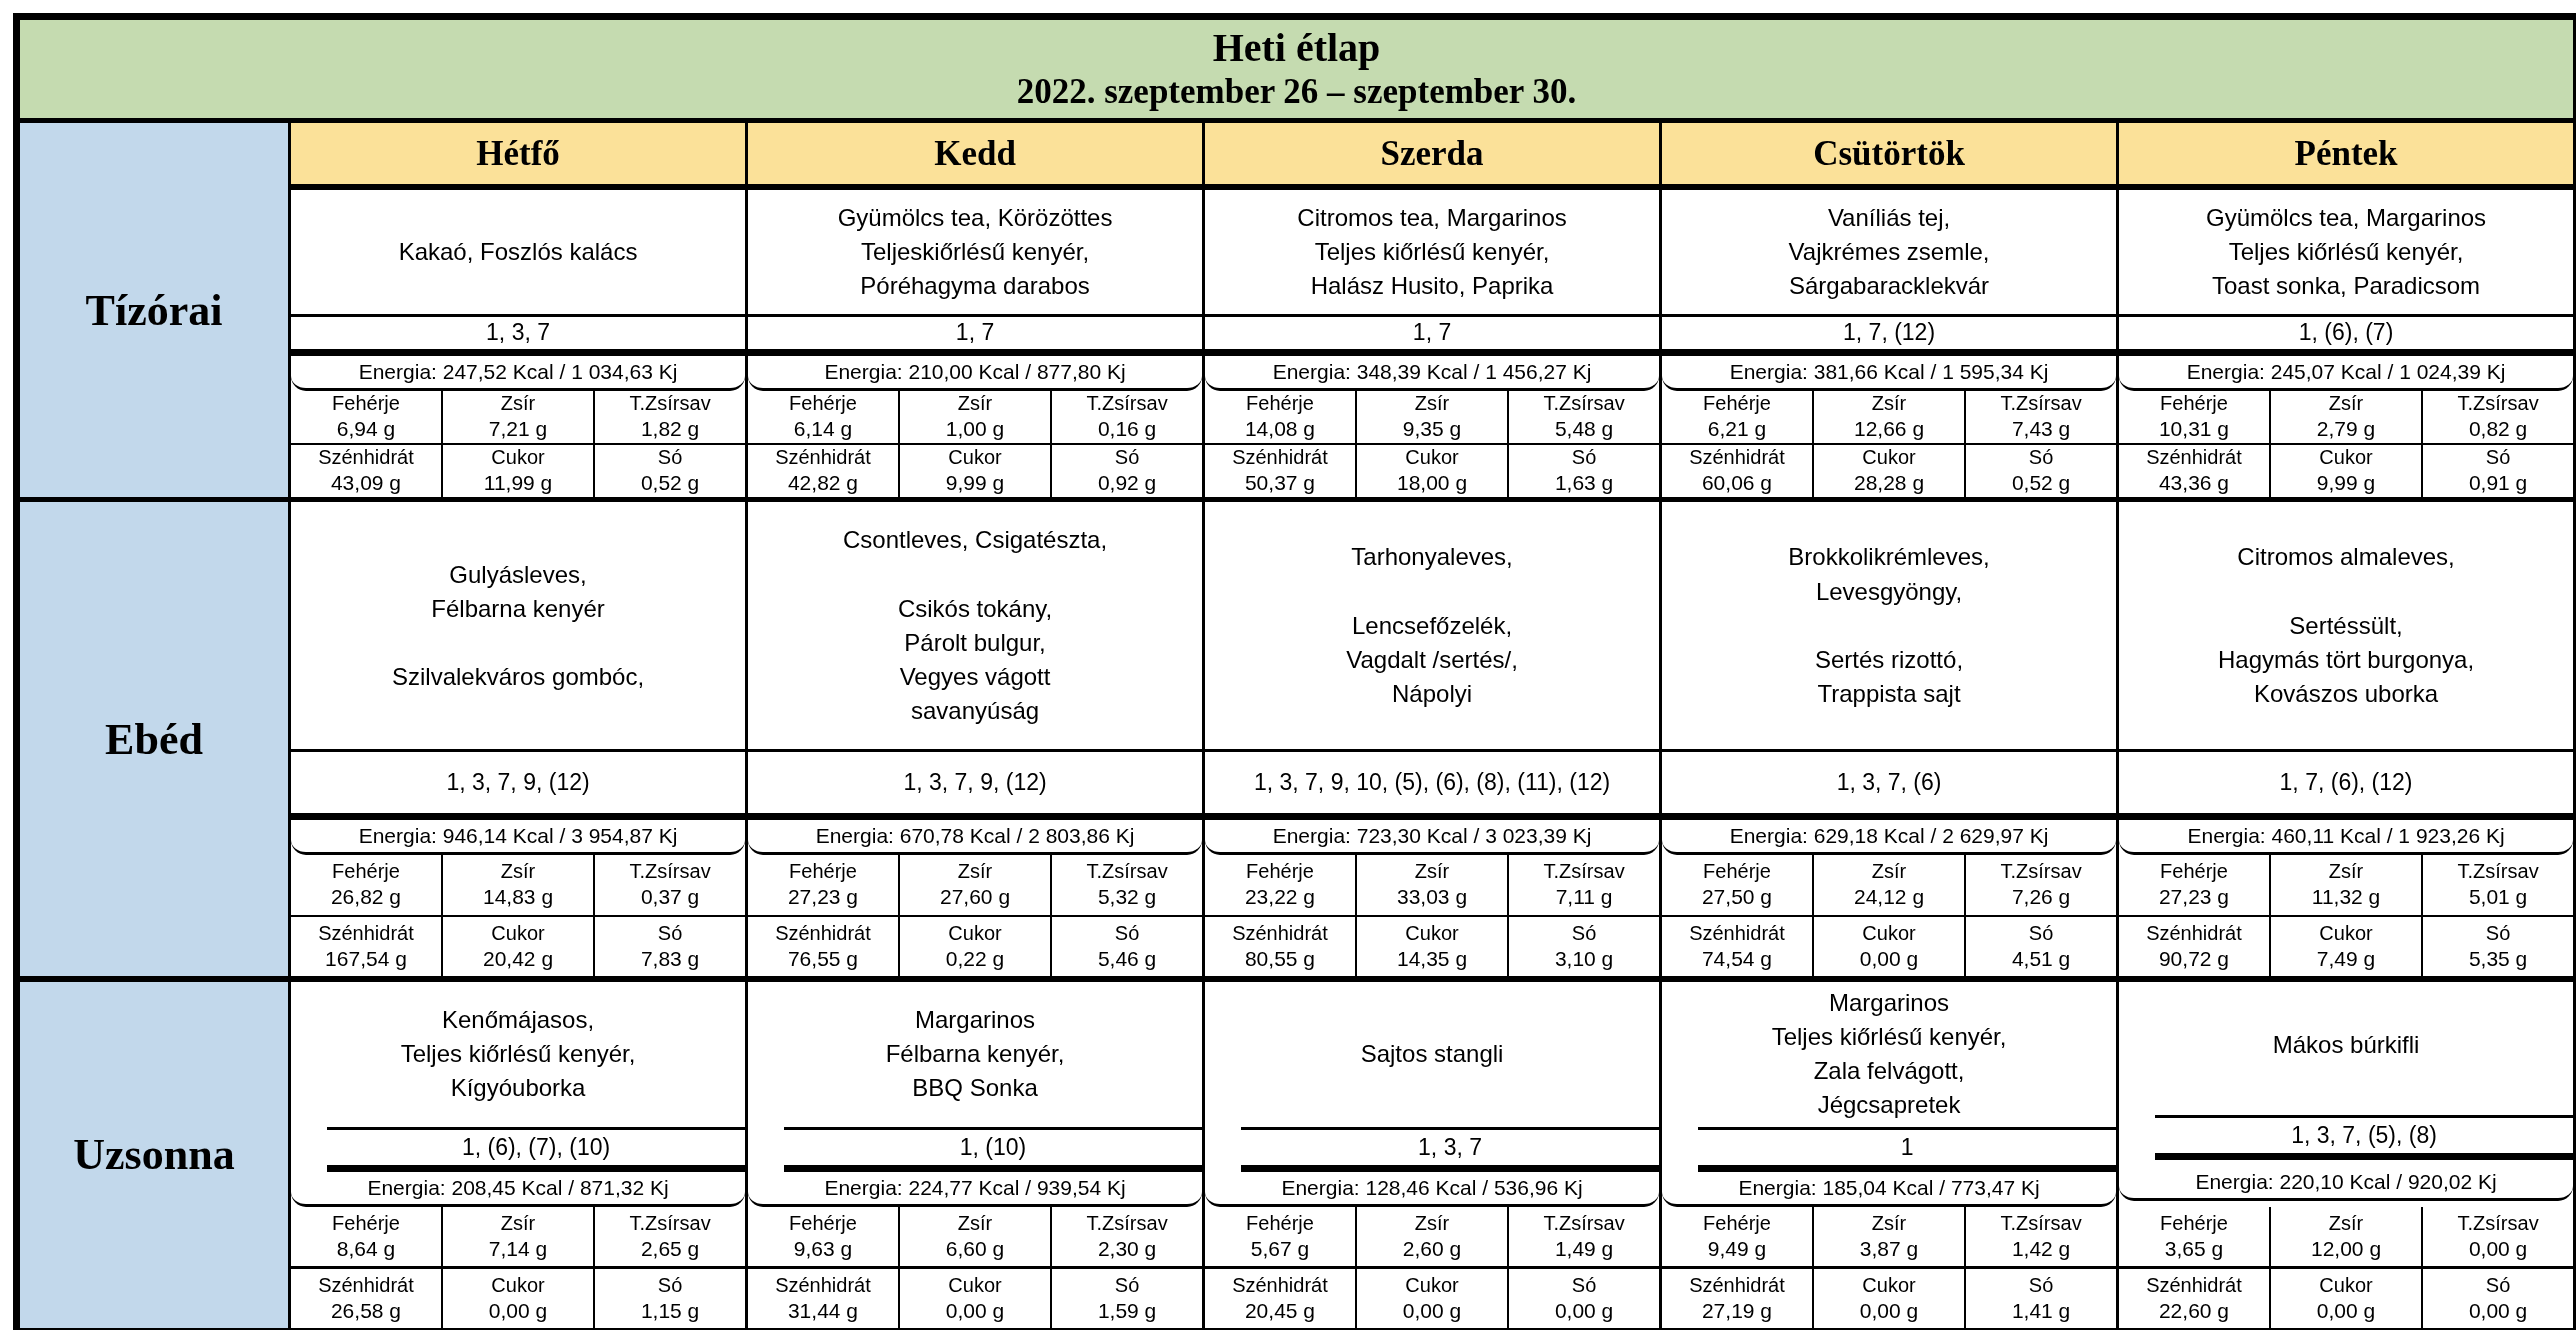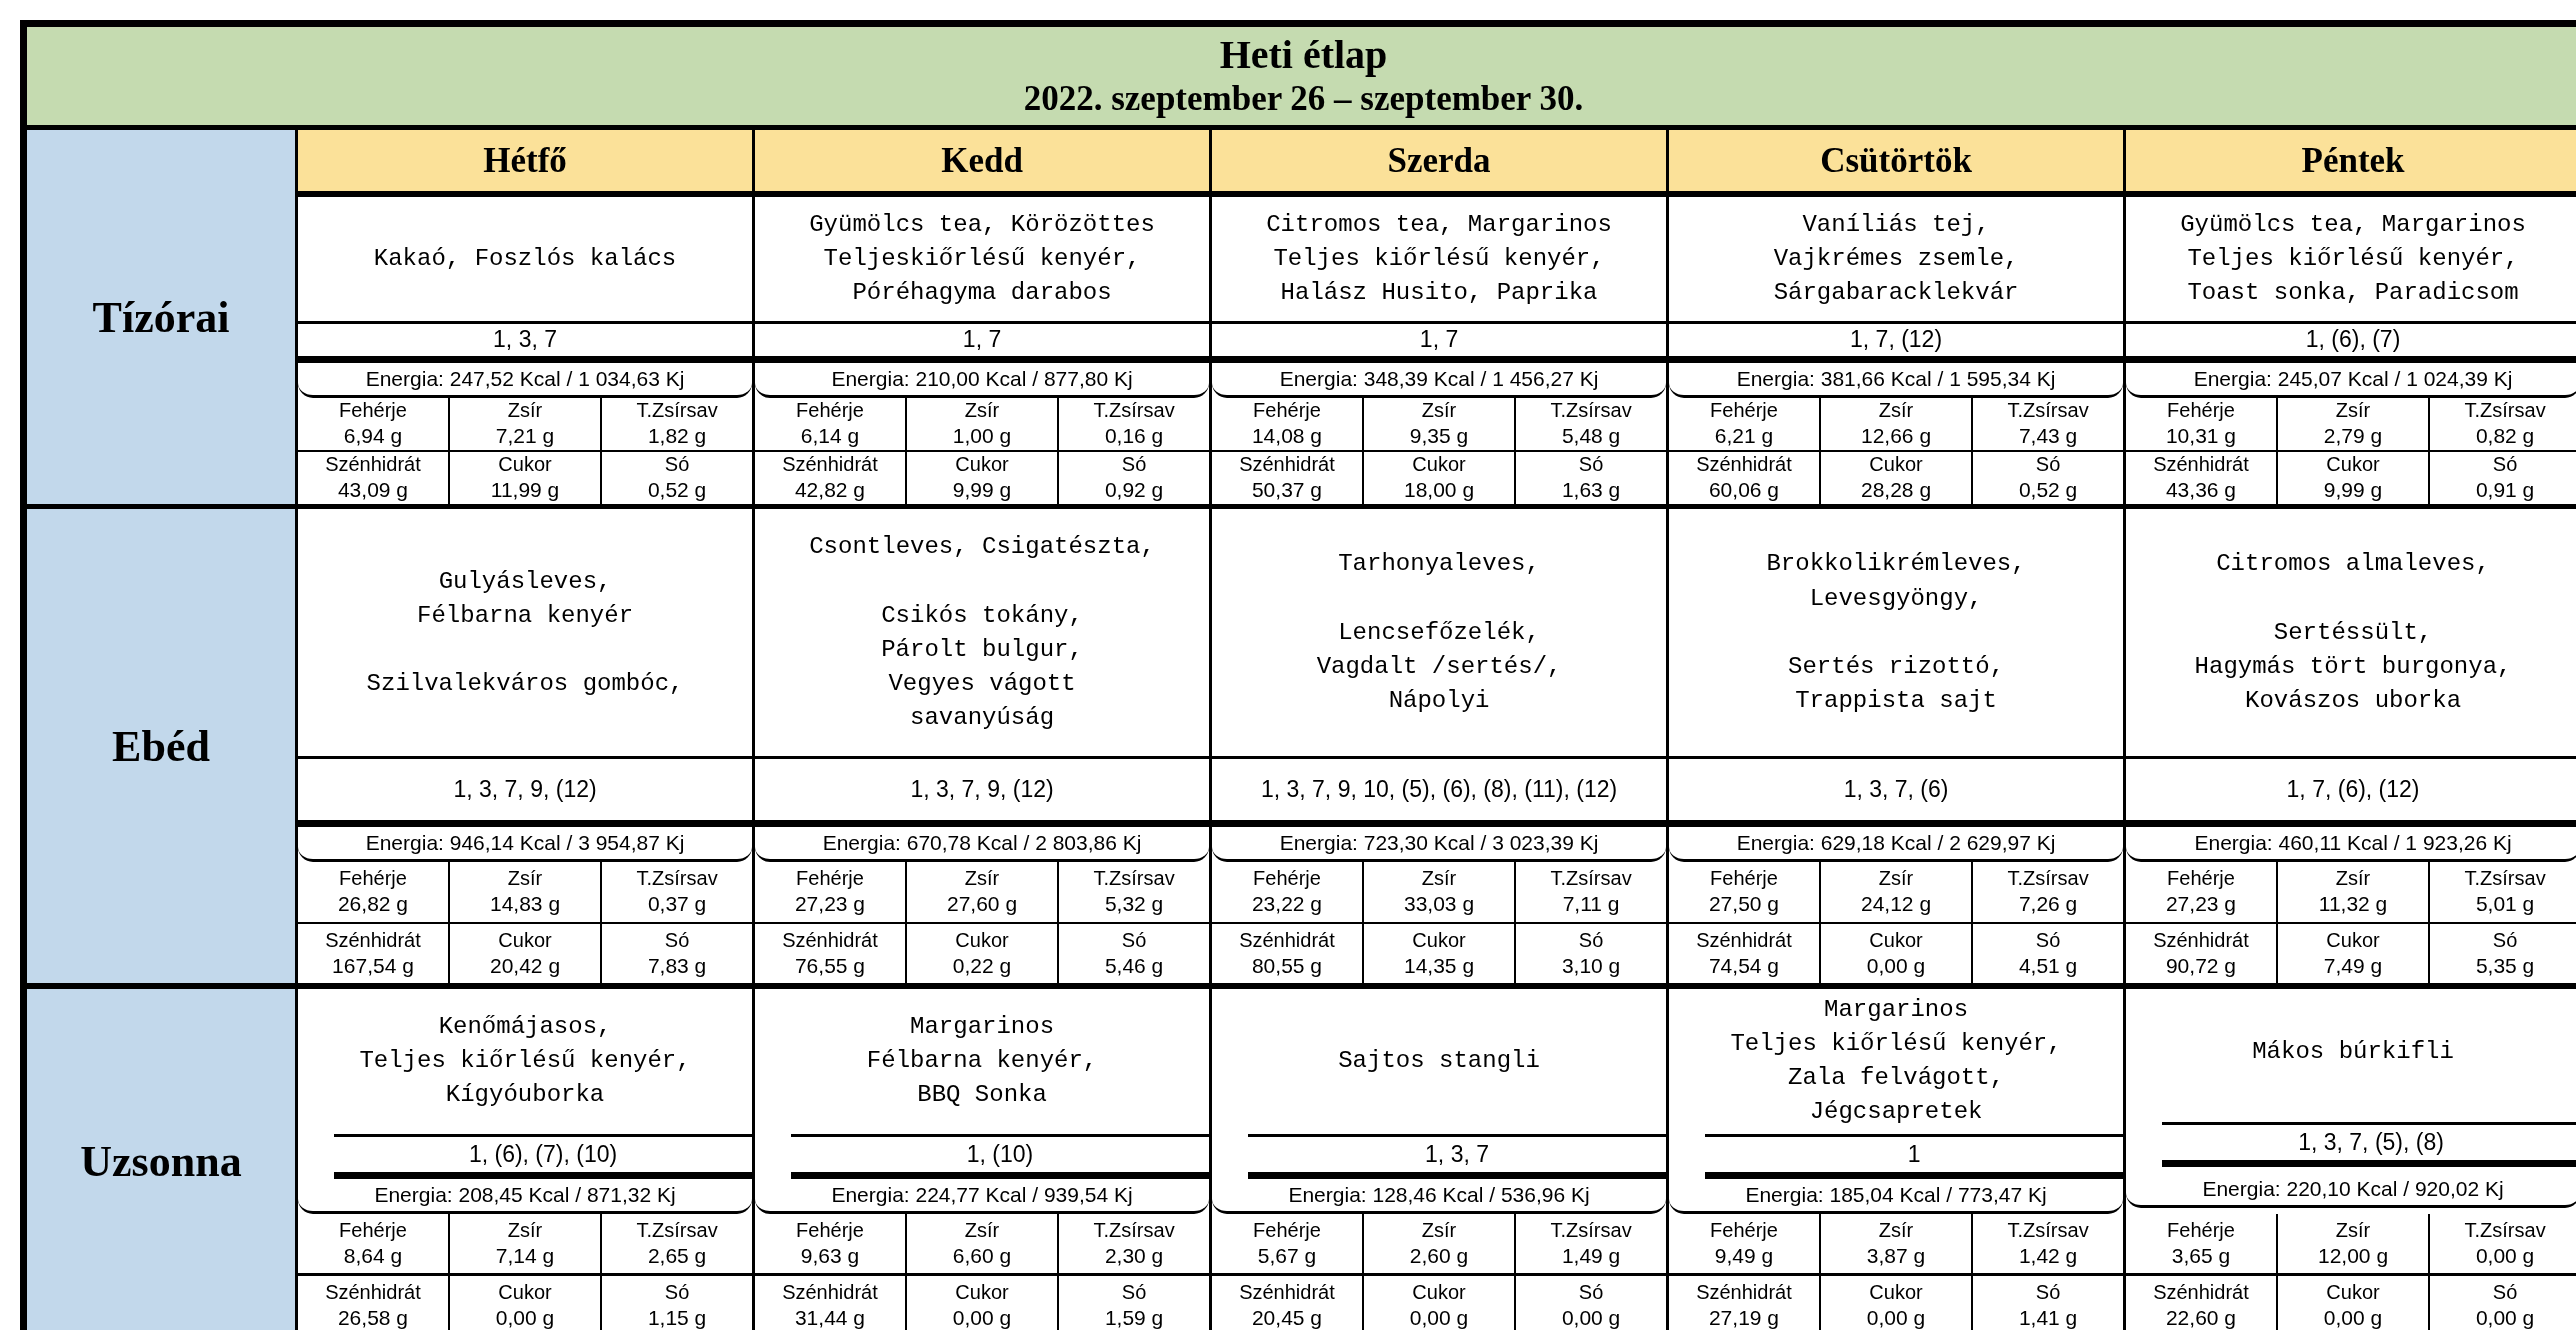--- a/index.html
+++ b/index.html
@@ -1,38 +1,38 @@
 <!DOCTYPE html>
 <html style="--title-bg: #C5DBB0; --day-bg: #FBE199; --meal-bg: #C2D8EB;font-size:12.3px"><head>
 <meta charset="utf-8">
 <style>
   html,body{margin:0;padding:0;background:#fff;}
   body{width:2576px;height:1331px;overflow:hidden;
        font-family:"Liberation Sans","DejaVu Sans",sans-serif;color:#000;}
-  .page{width:2576px;height:963px;box-sizing:border-box;padding:20px;background:#fff;}
+  .page{width:2576px;height:963px;box-sizing:border-box;padding:13px;background:#fff;}
   .tbl{box-sizing:border-box;width:2567px;height:1322px;border:7px solid #000;background:#000;
        display:grid;grid-template-columns:268px repeat(5,1fr);
        grid-template-rows:98px 61px 307px 474px 1fr;
        column-gap:3.1px;row-gap:5.4px;}
   .title-cell{grid-area:1/1/2/7;background:var(--title-bg,#C5DBB0);
        display:flex;flex-direction:column;align-items:center;justify-content:center;
        font-family:"Liberation Serif","DejaVu Serif",serif;}
   .title-line1{font-size:40px;font-weight:bold;line-height:1.15;}
   .title-line2{font-size:35px;font-weight:bold;line-height:1.2;}
   .day-hd{background:var(--day-bg,#FBE199);display:flex;align-items:center;justify-content:center;
        font-family:"Liberation Serif","DejaVu Serif",serif;font-size:35px;font-weight:bold;}
   .hd0{grid-area:2/2}.hd1{grid-area:2/3}.hd2{grid-area:2/4}.hd3{grid-area:2/5}.hd4{grid-area:2/6}
   .meal-lab{background:var(--meal-bg,#C2D8EB);display:flex;align-items:center;justify-content:center;
        font-family:"Liberation Serif","DejaVu Serif",serif;font-size:44px;font-weight:bold;}
   .corner-tizorai{grid-area:2/1/4/2;}
   .ml-ebed{grid-area:4/1;}
   .ml-uzsonna{grid-area:5/1;}
   .daycell{background:#fff;display:flex;flex-direction:column;overflow:hidden;}
   .food{flex:1;display:flex;align-items:center;justify-content:center;text-align:center;
-        font-size:24px;line-height:1.42;white-space:pre-line;padding:0 6.1px;font-family:Liberation Mono, monospace;}
+        font-size:24px;line-height:1.42;white-space:pre-line;padding:0 6.1px;}
   .allg{border-top:3.1px solid #000;border-bottom:7px solid #000;
         display:flex;align-items:center;justify-content:center;text-align:center;
         font-size:23px;line-height:1.2;padding:0 7.7px;}
   .energ{border-bottom:3.1px solid #000;height:35px;flex:0 0 auto;box-sizing:border-box;
         display:flex;align-items:center;justify-content:center;font-size:21px;border-radius:15px;}
   .nutri{flex:0 0 auto;background:#000;display:grid;grid-template-columns:1fr 1fr 1fr;
         grid-template-rows:1fr 1fr;gap:2.3px;}
   .ncell{background:#fff;display:flex;flex-direction:column;align-items:center;justify-content:center;}
   .nlab{font-size:20px;line-height:1.25;}
   .nval{font-size:21px;line-height:1.25;}

